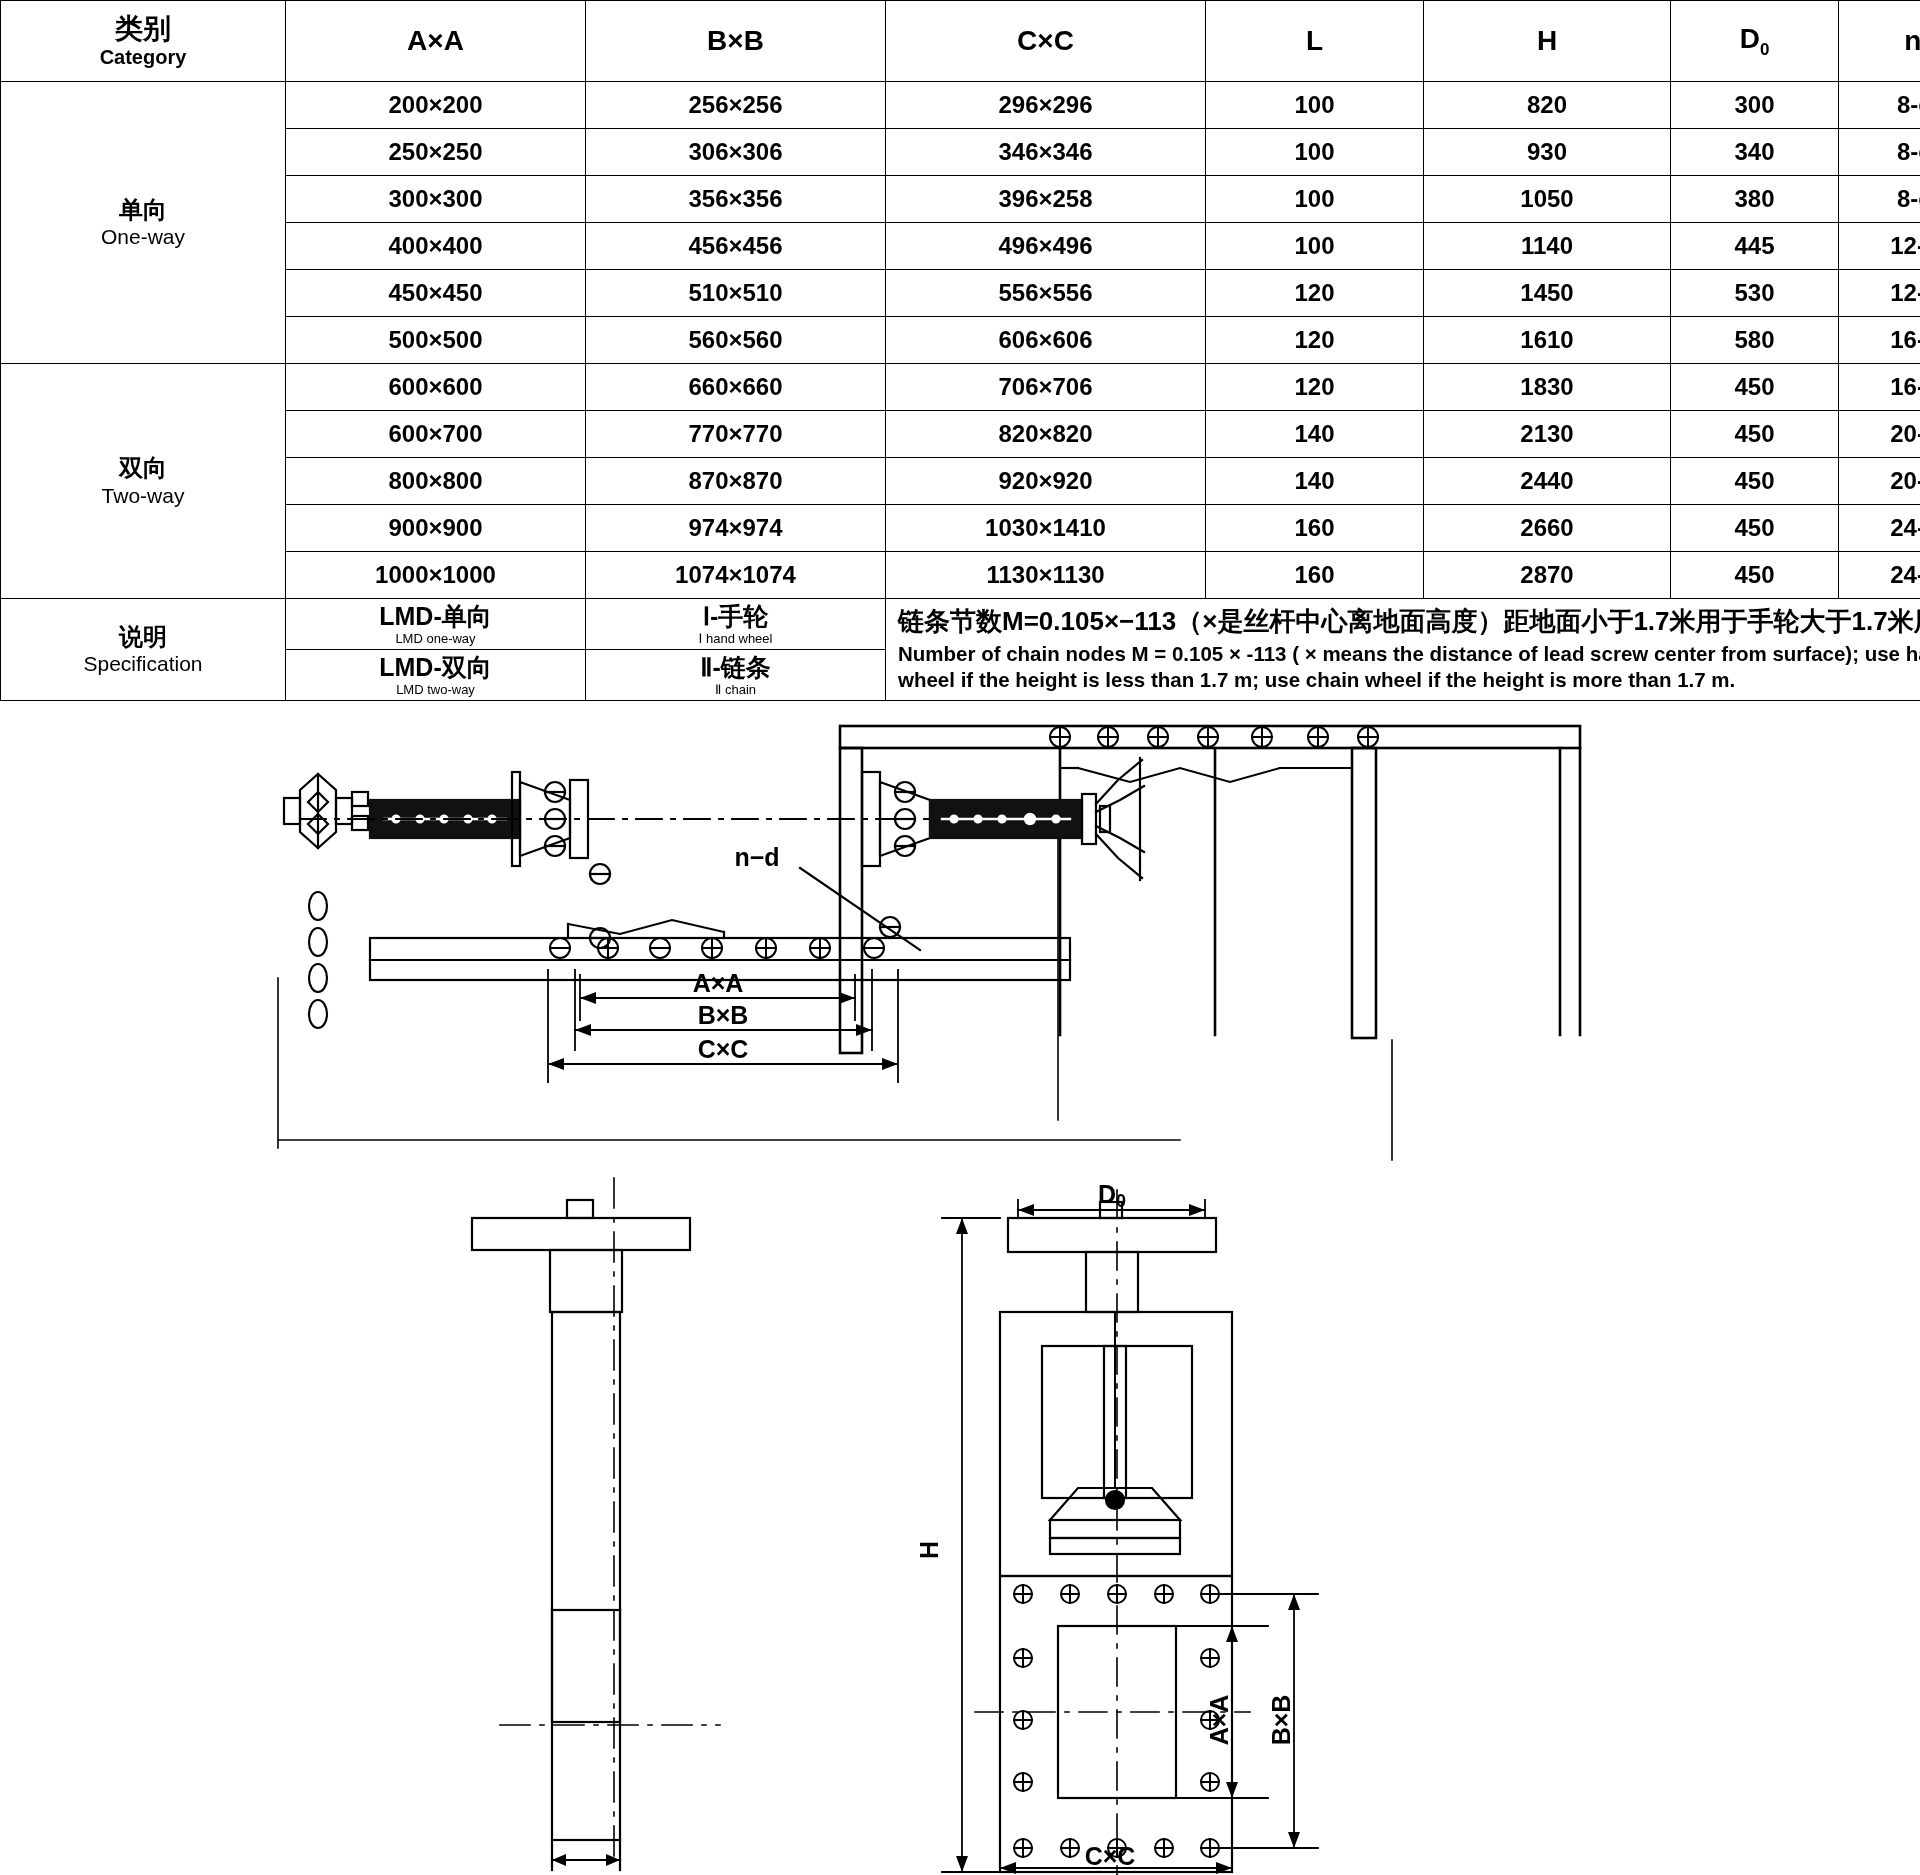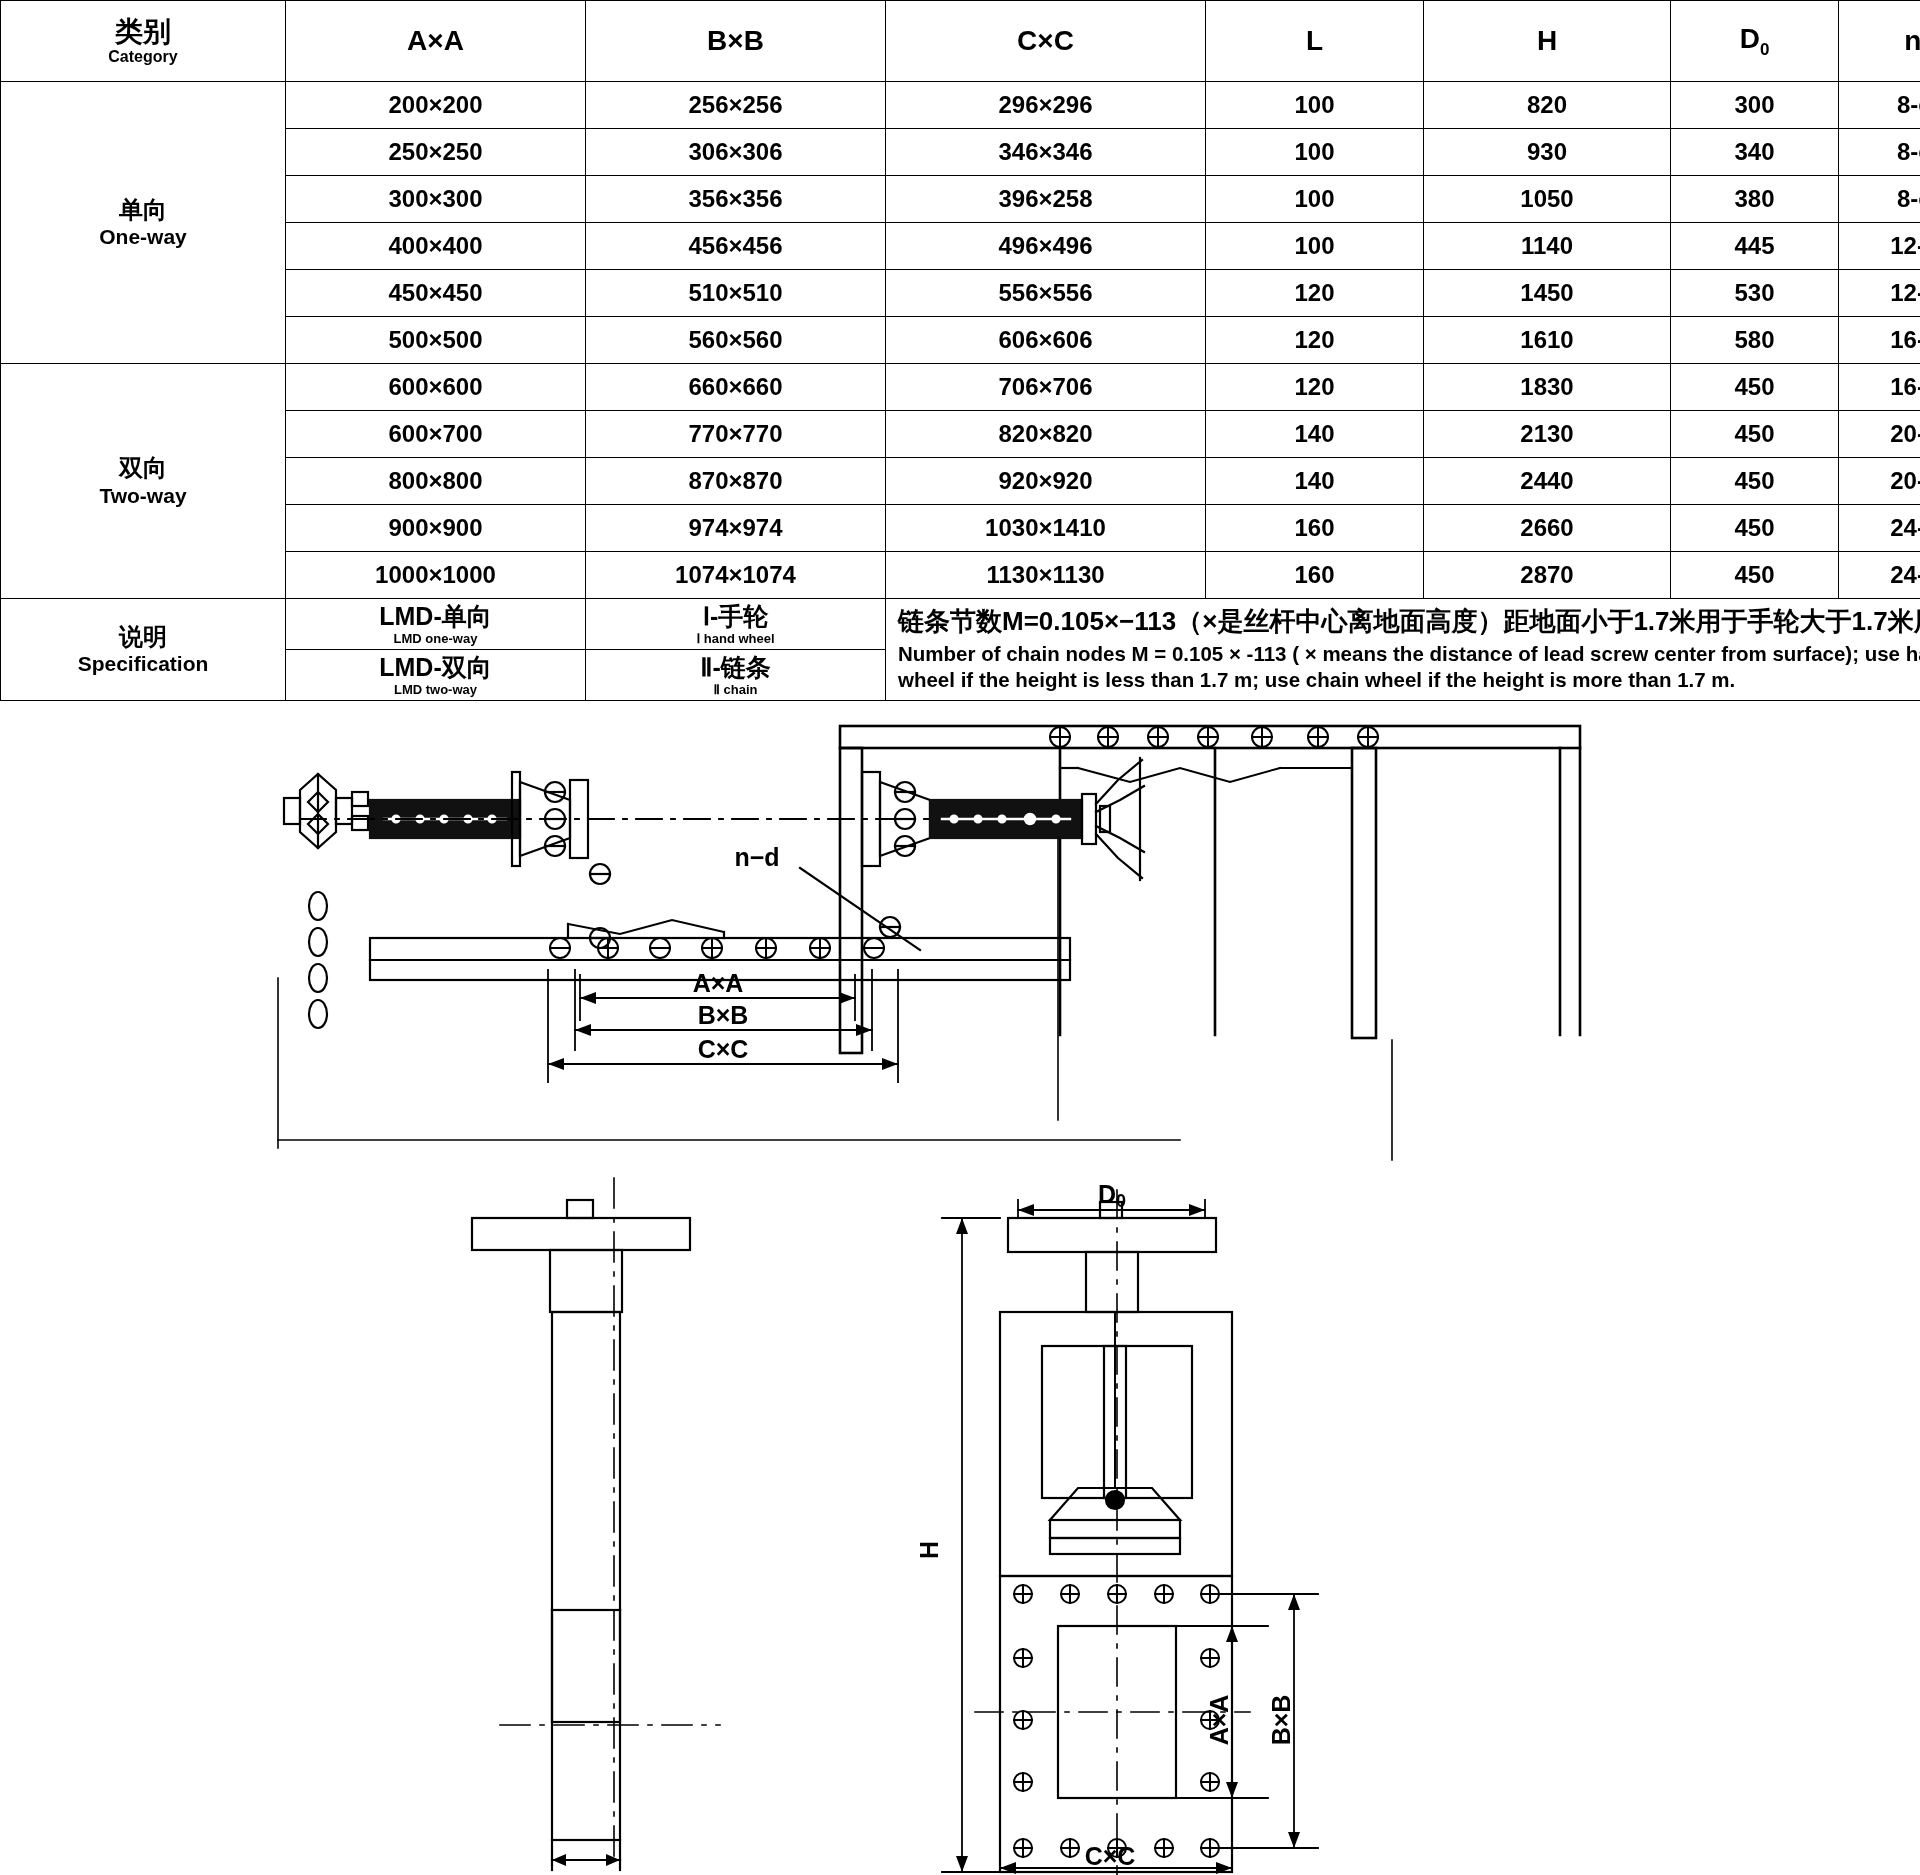--- a/index.html
+++ b/index.html
@@ -57,29 +57,29 @@
   .col-nd  { width: 182px; }
 
   .cn {
     font-size: 28px;
     font-weight: bold;
     display: block;
     line-height: 1.2;
   }
   .en {
     font-size: 20px;
-    font-weight: bold;
+    font-weight: normal;
     display: block;
     line-height: 1.2;
   }
   .cat-cell .cn { font-size: 24px; }
   .cat-cell .en { font-size: 21px; }
 
   .hdr-cn { font-size: 28px; font-weight: bold; display:block; line-height:1.15;text-align:center;}
-  .hdr-en { font-size: 16px; font-weight: bold; display:block; line-height:1.15;}
+  .hdr-en { font-size: 20px; font-weight: bold; display:block; line-height:1.15;}
 
   .sub { font-size: 17px; vertical-align: sub; }
 
   .spec-note {
     text-align: left !important;
     padding: 6px 12px 6px 12px !important;
     font-weight: bold;
   }
   .note-cn {
     font-size: 26px;

